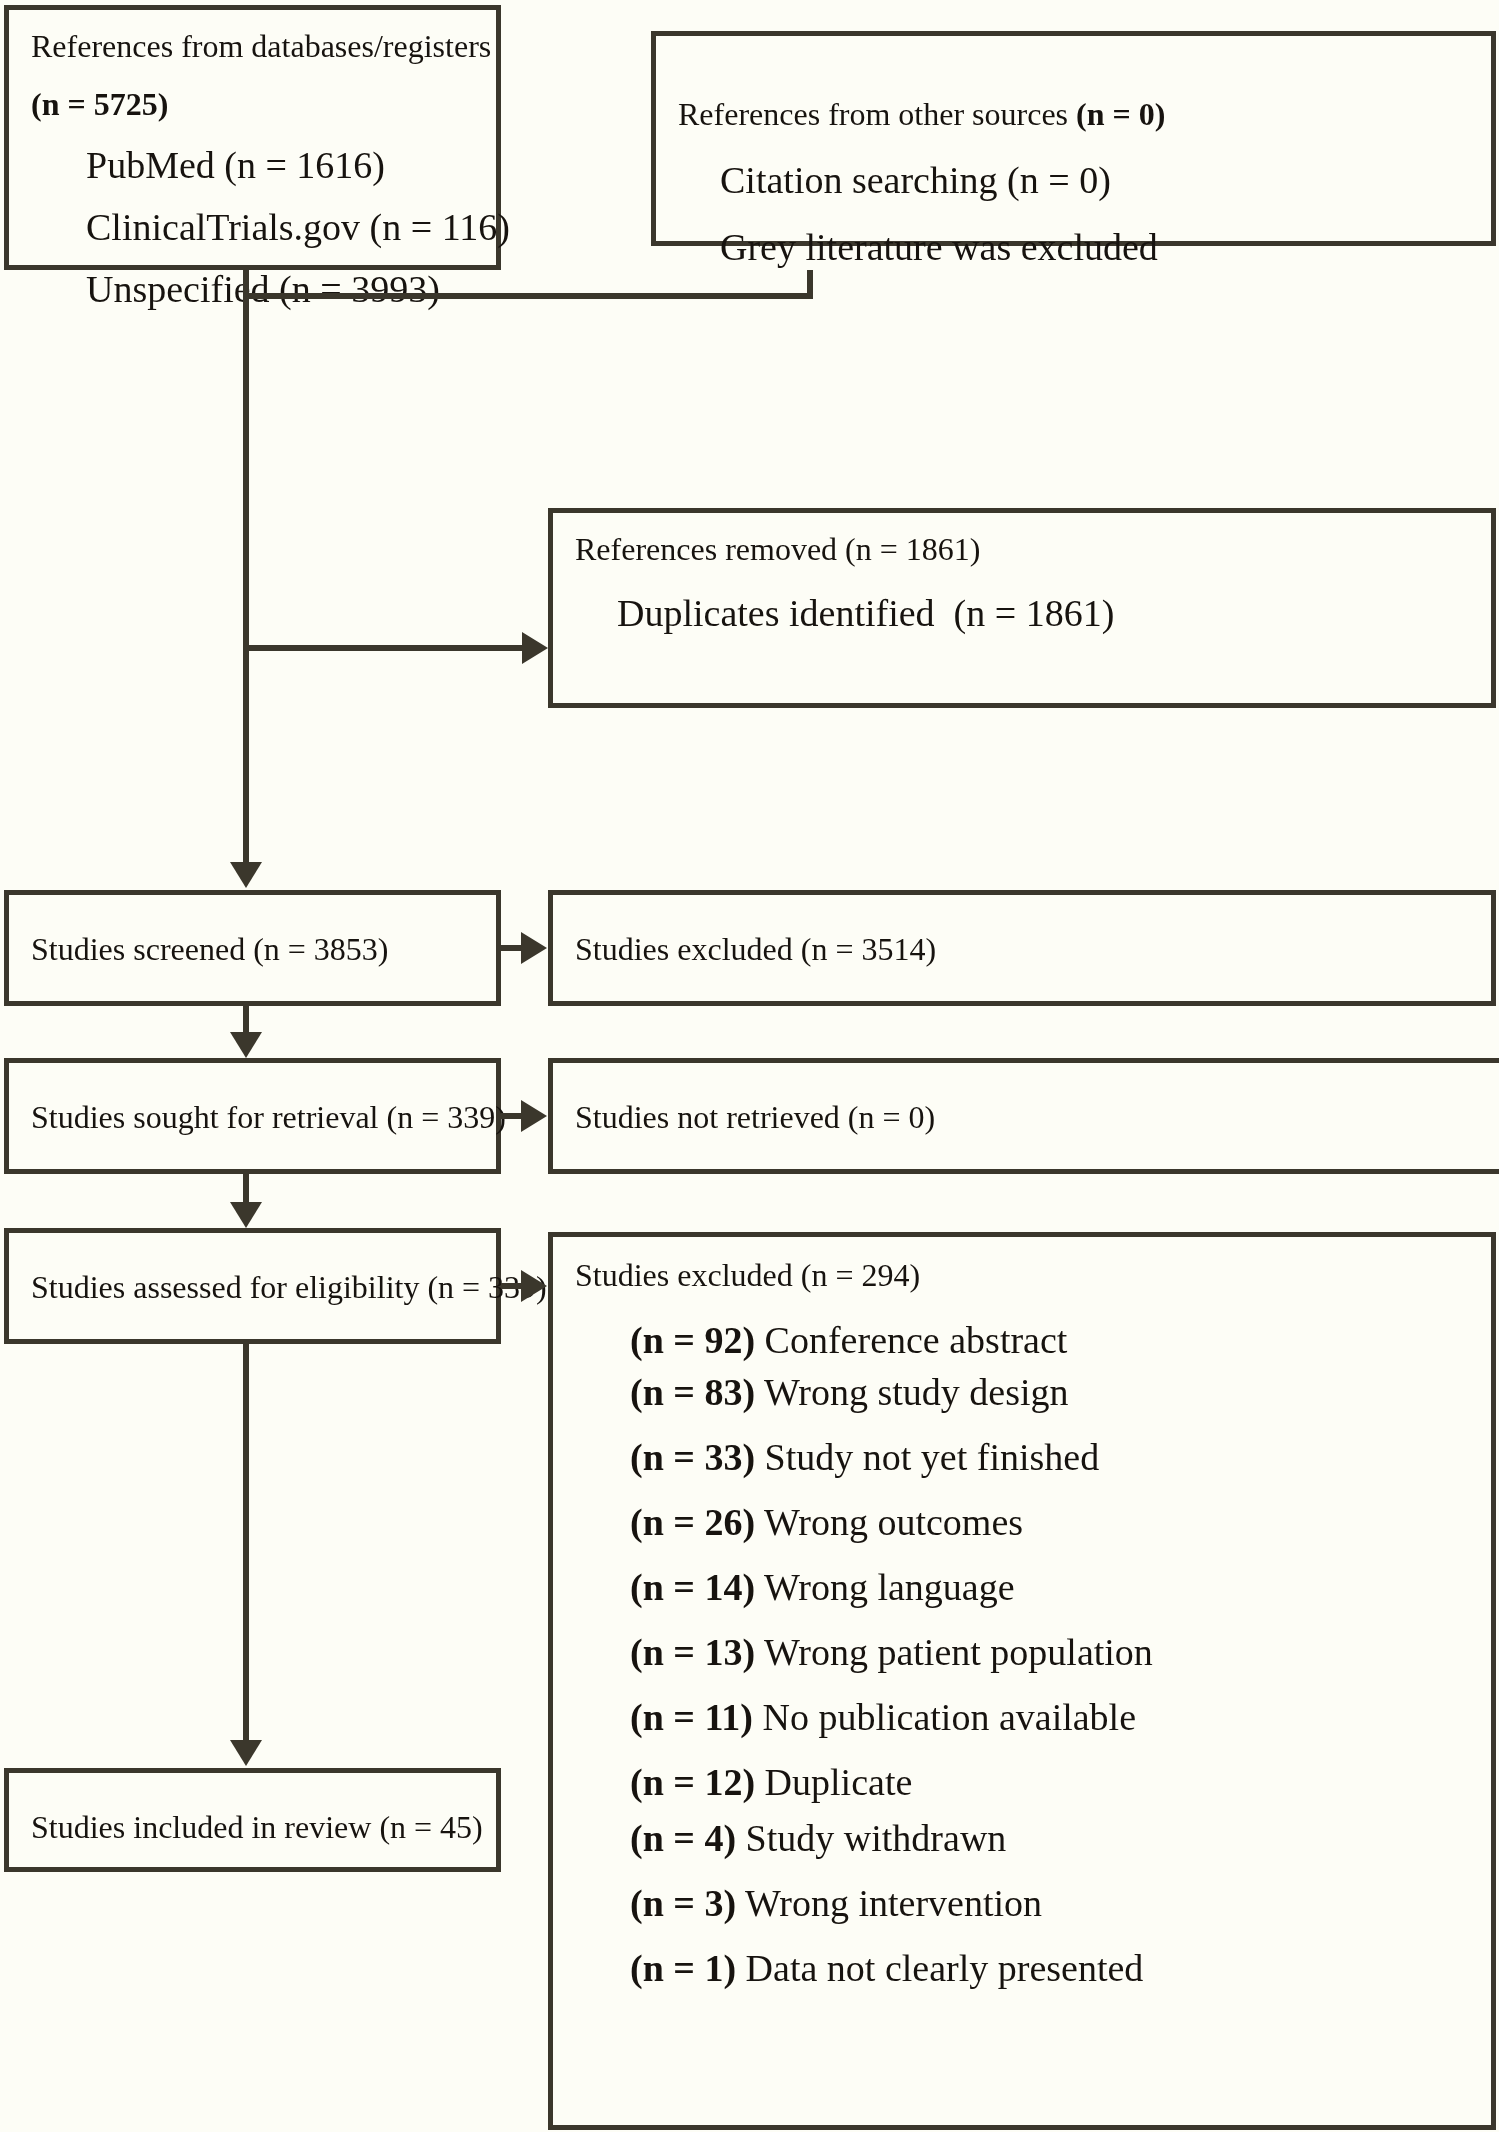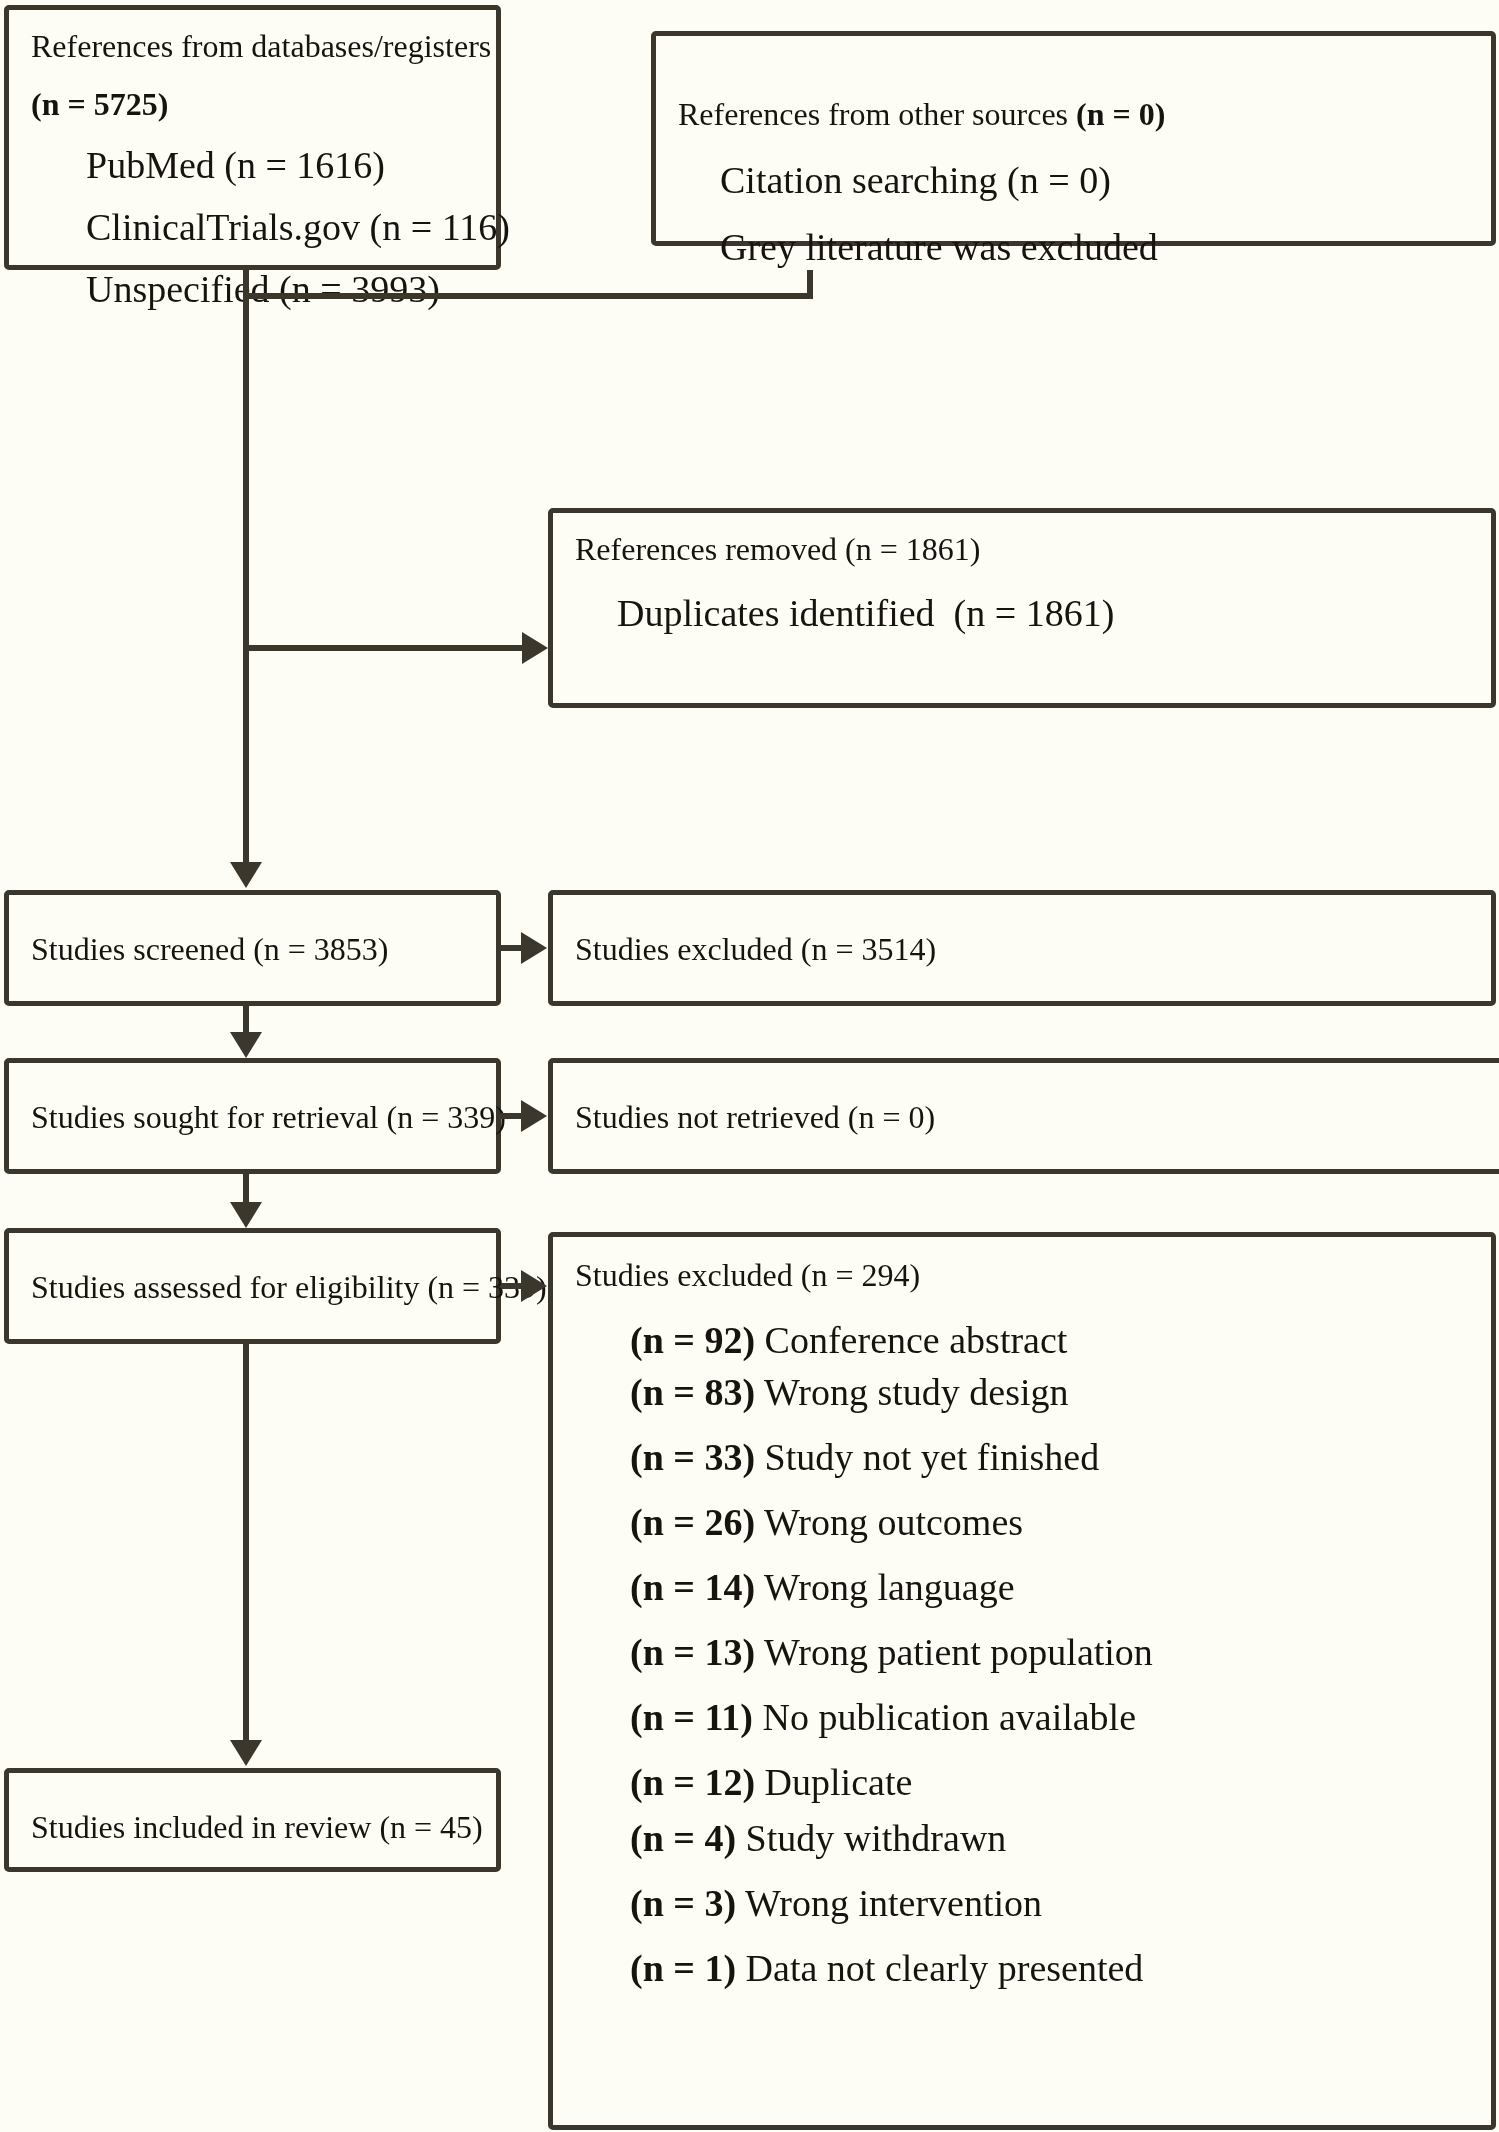--- a/index.html
+++ b/index.html
@@ -14,21 +14,21 @@
     background: #fdfdf6;
     font-family: "Liberation Serif", "DejaVu Serif", serif;
     color: #17130f;
     overflow: hidden;
   }
   .box {
     position: absolute;
     box-sizing: border-box;
     background: #fdfdf6;
     border: 5px solid #3b372c;
-    border-radius: 5px;
+    border-radius: 0;
   }
   .box-inner {
     position: absolute;
     left: 0; right: 0; top: 0; bottom: 0;
     padding: 20px 22px;
     box-sizing: border-box;
   }
   .ln {
     font-size: 38px;
     line-height: 1.0;

